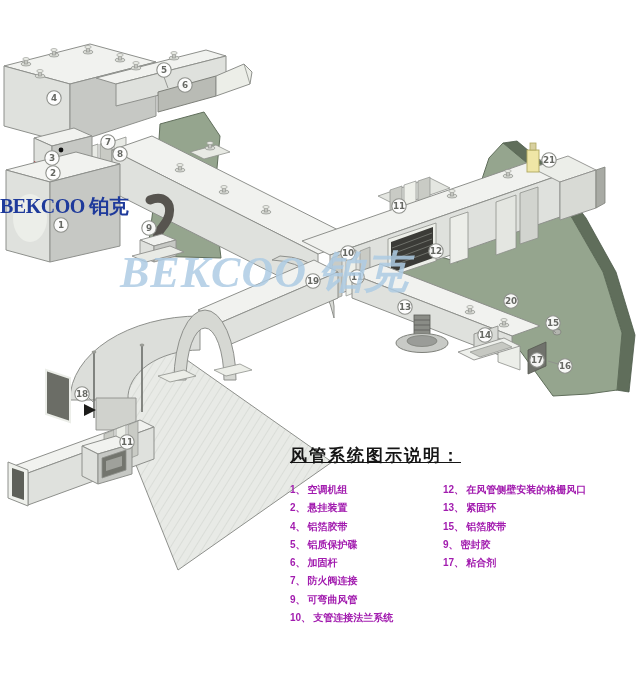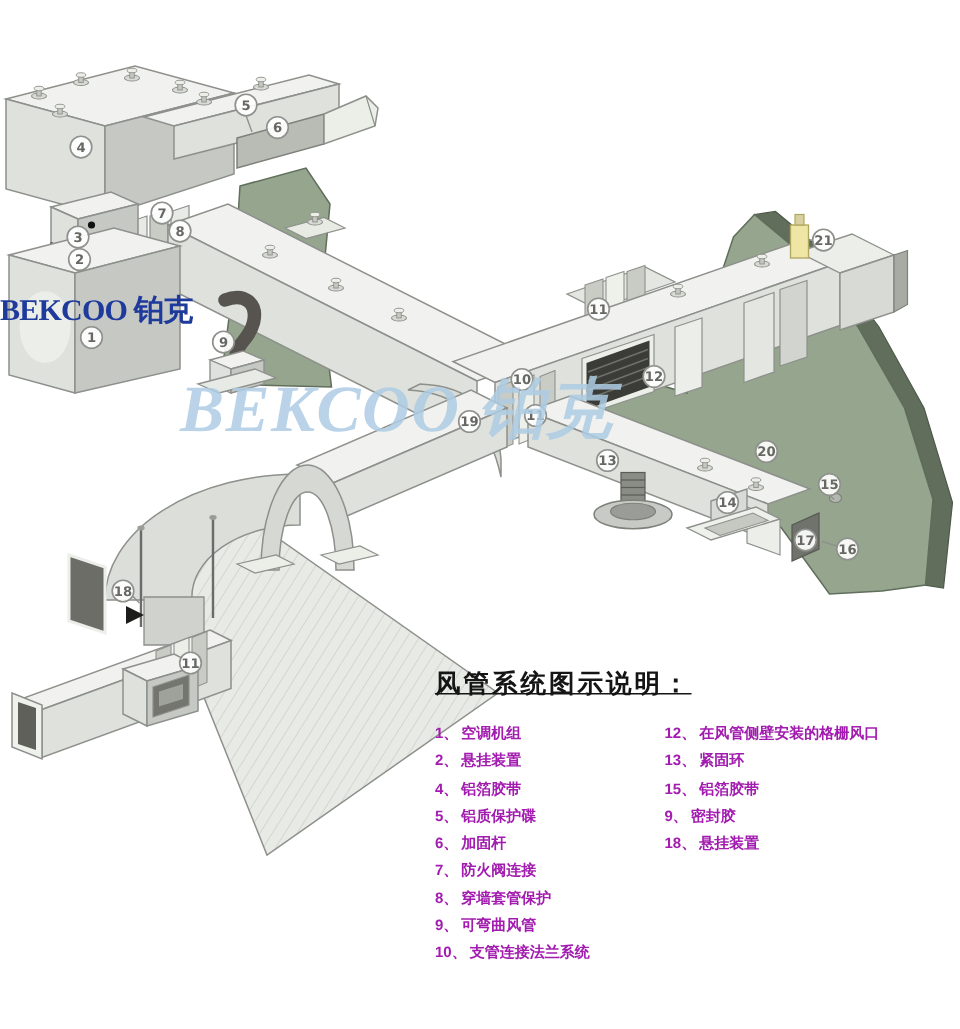--- a/index.html
+++ b/index.html
@@ -330,27 +330,26 @@
 <div class="legend">
   <div class="legend-title">风管系统图示说明：</div>
   <div class="legend-cols">
     <div class="legend-col1">
           <div class="legend-row"><span class="no">1、</span><span>空调机组</span></div>
           <div class="legend-row"><span class="no">2、</span><span>悬挂装置</span></div>
           <div class="legend-row"><span class="no">4、</span><span>铝箔胶带</span></div>
           <div class="legend-row"><span class="no">5、</span><span>铝质保护碟</span></div>
           <div class="legend-row"><span class="no">6、</span><span>加固杆</span></div>
           <div class="legend-row"><span class="no">7、</span><span>防火阀连接</span></div>
-          <div class="legend-row"><span class="no">8、</span><span>穿墙套管保护</span></div>
           <div class="legend-row"><span class="no">9、</span><span>可弯曲风管</span></div>
           <div class="legend-row"><span class="no">10、</span><span>支管连接法兰系统</span></div>
         </div>
     <div class="legend-col2">
           <div class="legend-row"><span class="no">12、</span><span>在风管侧壁安装的格栅风口</span></div>
           <div class="legend-row"><span class="no">13、</span><span>紧固环</span></div>
           <div class="legend-row"><span class="no">15、</span><span>铝箔胶带</span></div>
           <div class="legend-row"><span class="no">9、</span><span>密封胶</span></div>
-          <div class="legend-row"><span class="no">18、</span><span>悬挂装置</span></div>
+          <div class="legend-row"><span class="no">17、</span><span>粘合剂</span></div>
         </div>
   </div>
 </div>
 
 </div>
 
 </body></html>

